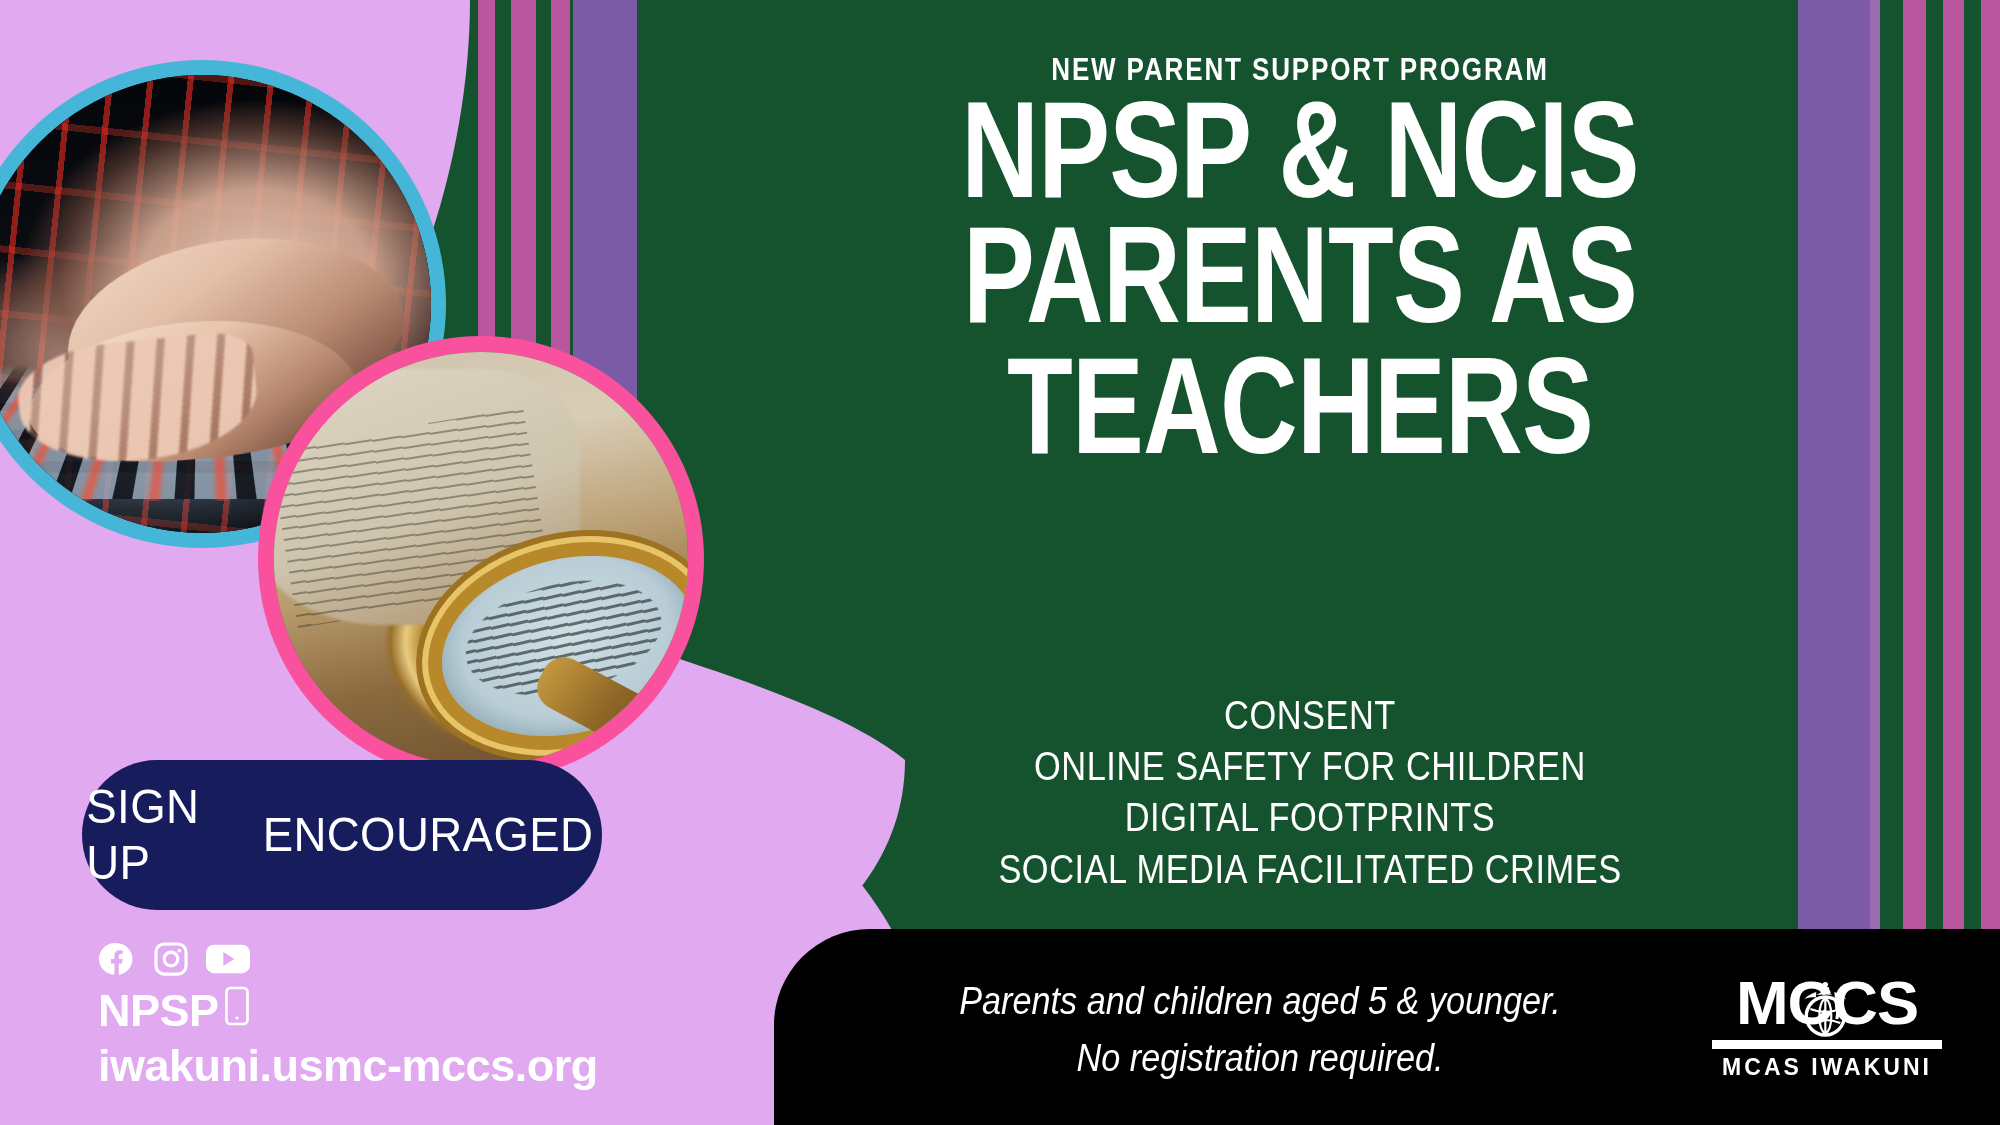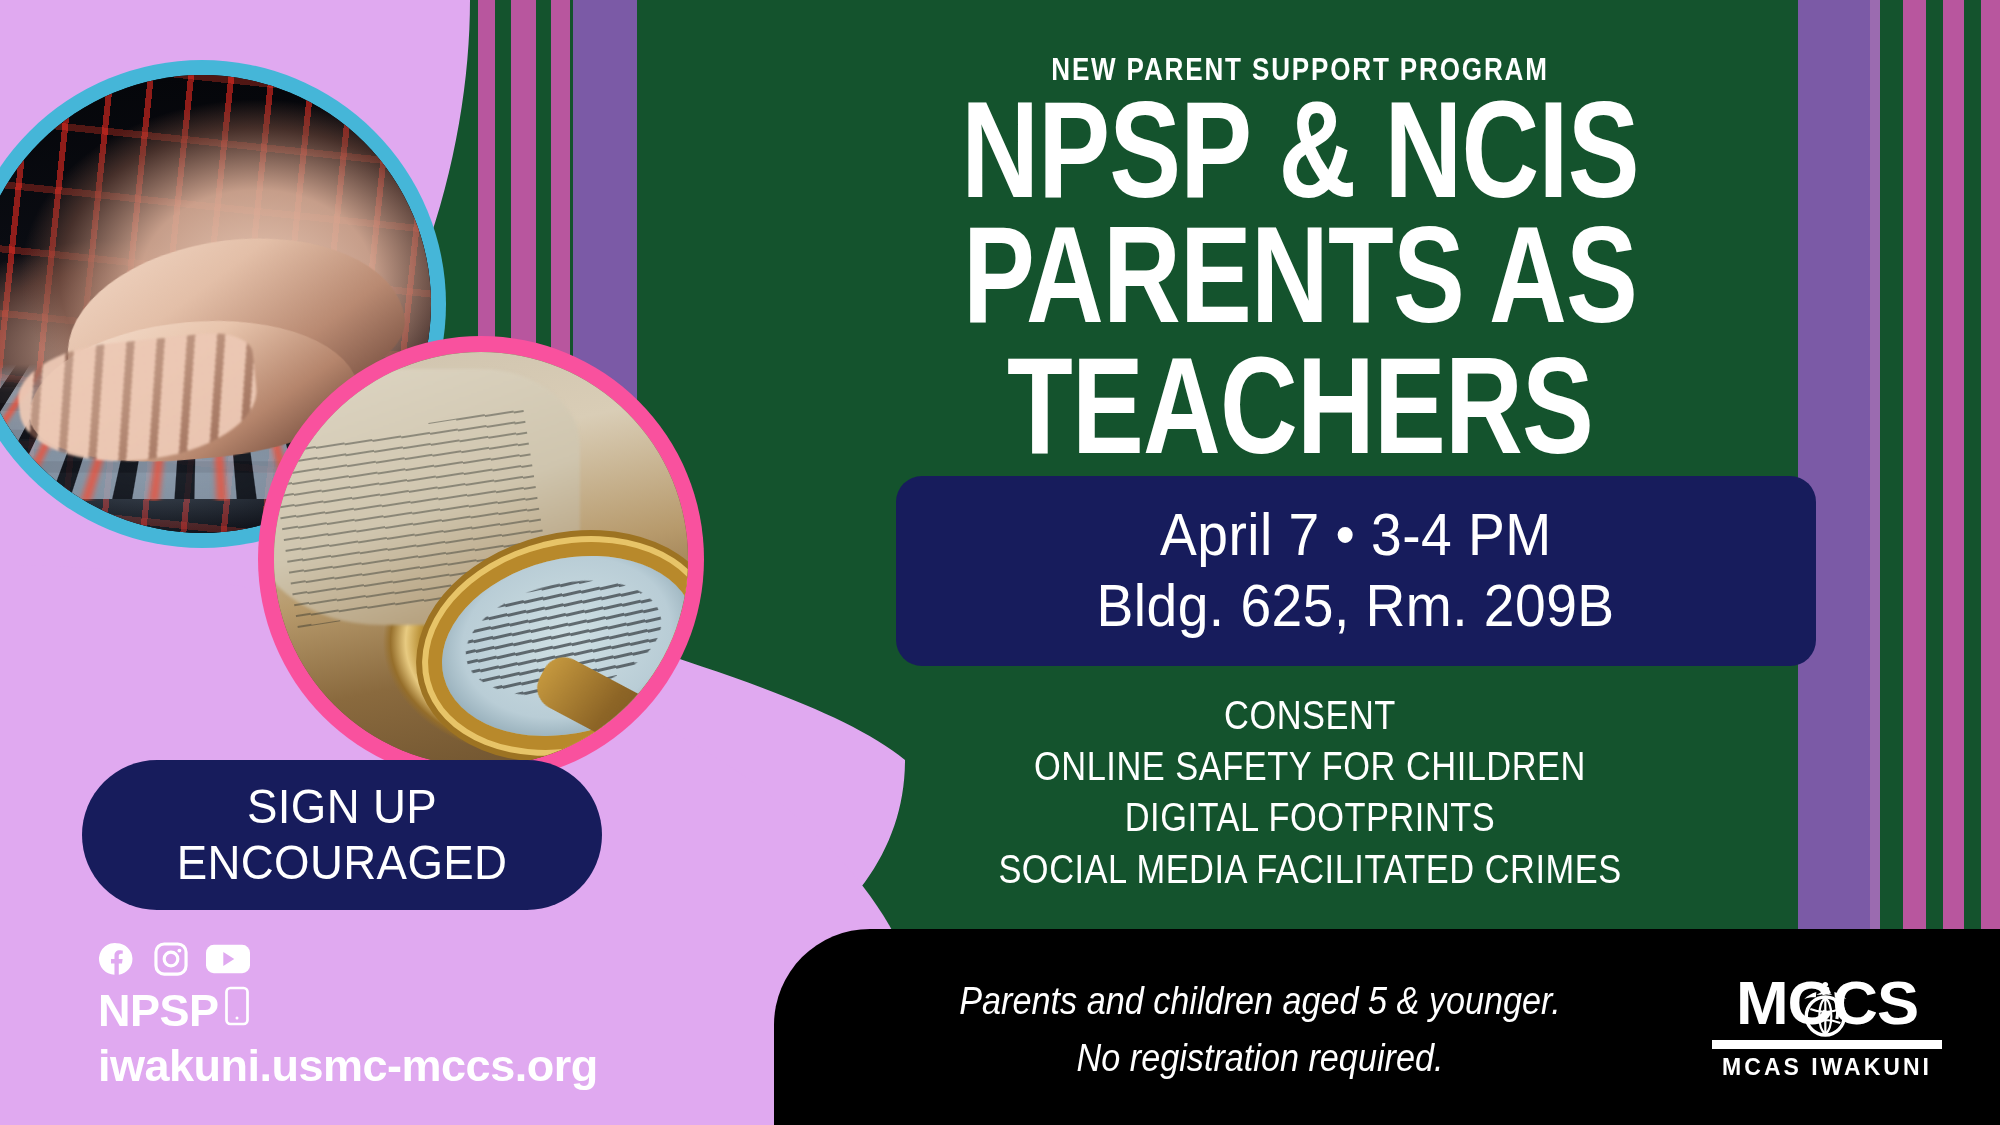--- a/index.html
+++ b/index.html
@@ -133,21 +133,21 @@
     position:absolute;left:760px;top:690px;width:1100px;text-align:center;color:#fff;
     font-family:"Liberation Sans Narrow","Liberation Sans",sans-serif;
     font-weight:400;font-size:40px;line-height:1.28;letter-spacing:.6px;
   }
   .topics div{transform:scaleX(.86);}
 
   
   .pill{
     position:absolute;left:82px;top:760px;width:520px;height:150px;
     background:#171C5C;border-radius:76px;color:#fff;
-    display:flex;flex-direction:column;align-items:center;justify-content:center;
+    display:flex;flex-direction:row;align-items:center;justify-content:center;
   }
   .pill div{font-size:48px;line-height:1.16;letter-spacing:.4px;
     font-family:"Liberation Sans Narrow","Liberation Sans",sans-serif;transform:scaleX(.95);}
 
   
   .contact{position:absolute;left:98px;top:940px;color:#fff;}
   .social{display:flex;gap:16px;align-items:center;margin-bottom:8px;}
   .social svg{display:block;}
   .phone-line,.web-line{
     font-weight:700;letter-spacing:-.5px;white-space:nowrap;
@@ -219,24 +219,20 @@
   </div>
 
   <div class="footer"></div>
 
   <div class="kicker">NEW PARENT SUPPORT PROGRAM</div>
   <div class="title">
     <span class="l1">NPSP &amp; NCIS</span>
     <span class="l2">PARENTS AS TEACHERS</span>
   </div>
 
-  <div class="datebox">
-    <div>April 7 • 3-4 PM</div>
-    <div>Bldg. 625, Rm. 209B</div>
-  </div>
 
   <div class="topics">
     <div>CONSENT</div>
     <div>ONLINE SAFETY FOR CHILDREN</div>
     <div>DIGITAL FOOTPRINTS</div>
     <div>SOCIAL MEDIA FACILITATED CRIMES</div>
   </div>
 
   <div class="pill">
     <div>SIGN UP</div>

